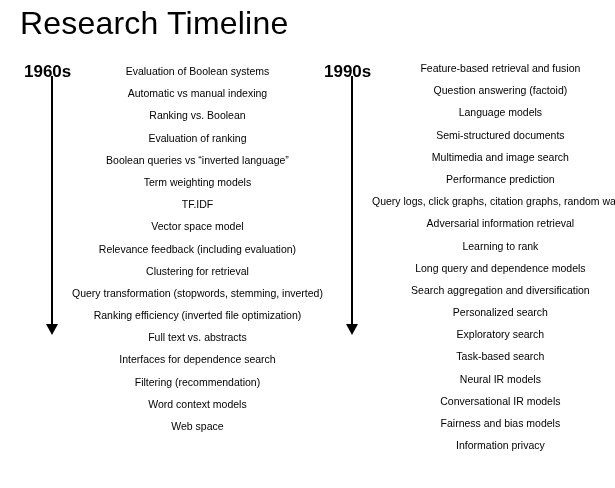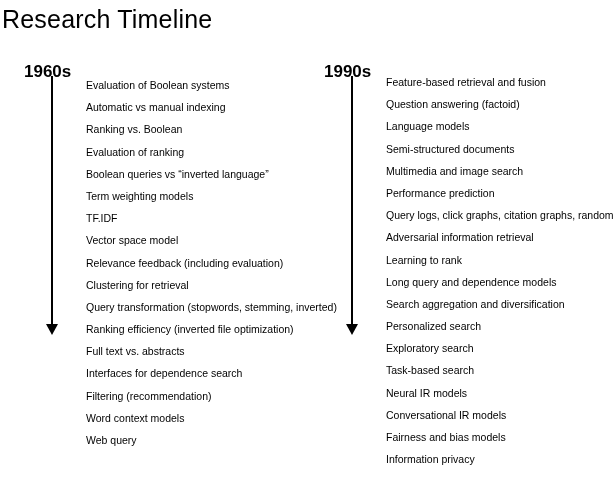--- a/index.html
+++ b/index.html
@@ -17,23 +17,23 @@
   }
   #slide {
     position: absolute;
     left: 0; top: 0;
     width: 615px;
     height: 488px;
     background: #ffffff;
   }
   #title {
     position: absolute;
-    left: 2px;
+    left: 20px;
     top: 6px;
-    font-size: 25px;
+    font-size: 32px;
     font-weight: normal;
     letter-spacing: 0.2px;
     color: #000000;
     line-height: 1.1;
   }
 
   
   .col {
     position: absolute;
   }
@@ -59,23 +59,24 @@
     position: absolute;
     left: 1px;
     width: 0;
     height: 0;
     border-left: 6px solid transparent;
     border-right: 6px solid transparent;
     border-top: 11px solid #000000;
   }
   .item-list {
     position: absolute;
-    margin: 14px;
+    margin: 0;
     padding: 0;
     list-style: none;
+    text-align: center;
   }
   .item-list li {
     font-size: 10.5px;
     line-height: 12px;
     height: 22.2px;
     color: #000000;
     white-space: nowrap;
   }
 
   #col1-label { left: 24px; top: 62px; }
@@ -115,21 +116,21 @@
       <li>TF.IDF</li>
       <li>Vector space model</li>
       <li>Relevance feedback (including evaluation)</li>
       <li>Clustering for retrieval</li>
       <li>Query transformation (stopwords, stemming, inverted)</li>
       <li>Ranking efficiency (inverted file optimization)</li>
       <li>Full text vs. abstracts</li>
       <li>Interfaces for dependence search</li>
       <li>Filtering (recommendation)</li>
       <li>Word context models</li>
-      <li>Web query</li>
+      <li>Web space</li>
     </ul>
   </div>
 
   <div class="col">
     <div class="decade-label" id="col2-label">1990s</div>
 
     <div class="arrow" id="col2-arrow">
       <div class="shaft"></div>
       <div class="head"></div>
     </div>

